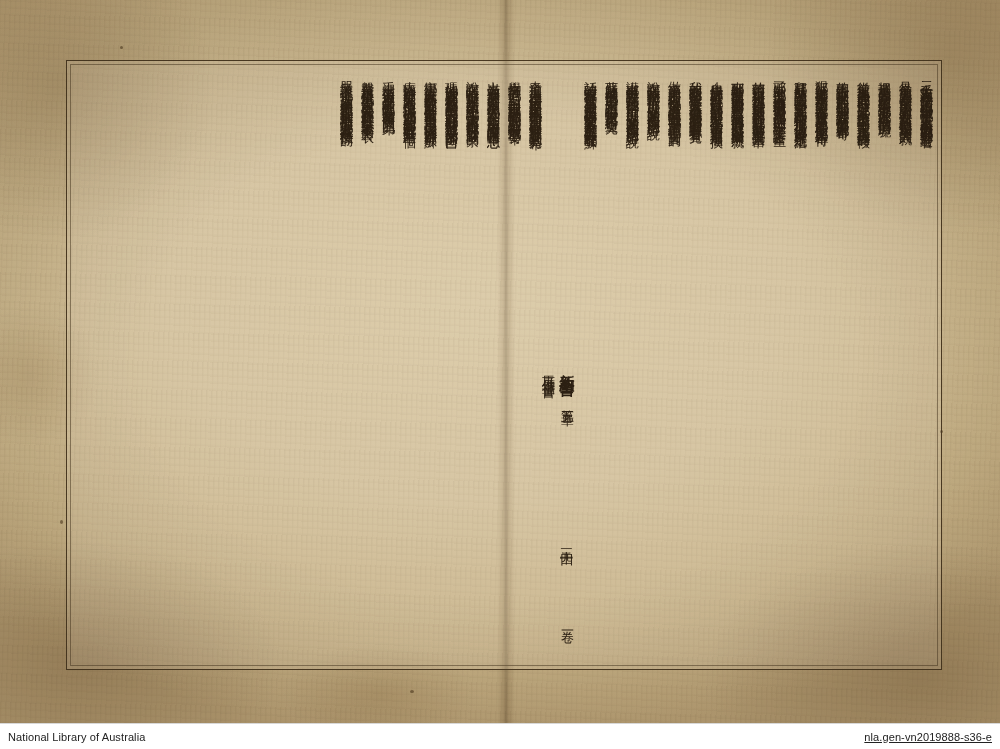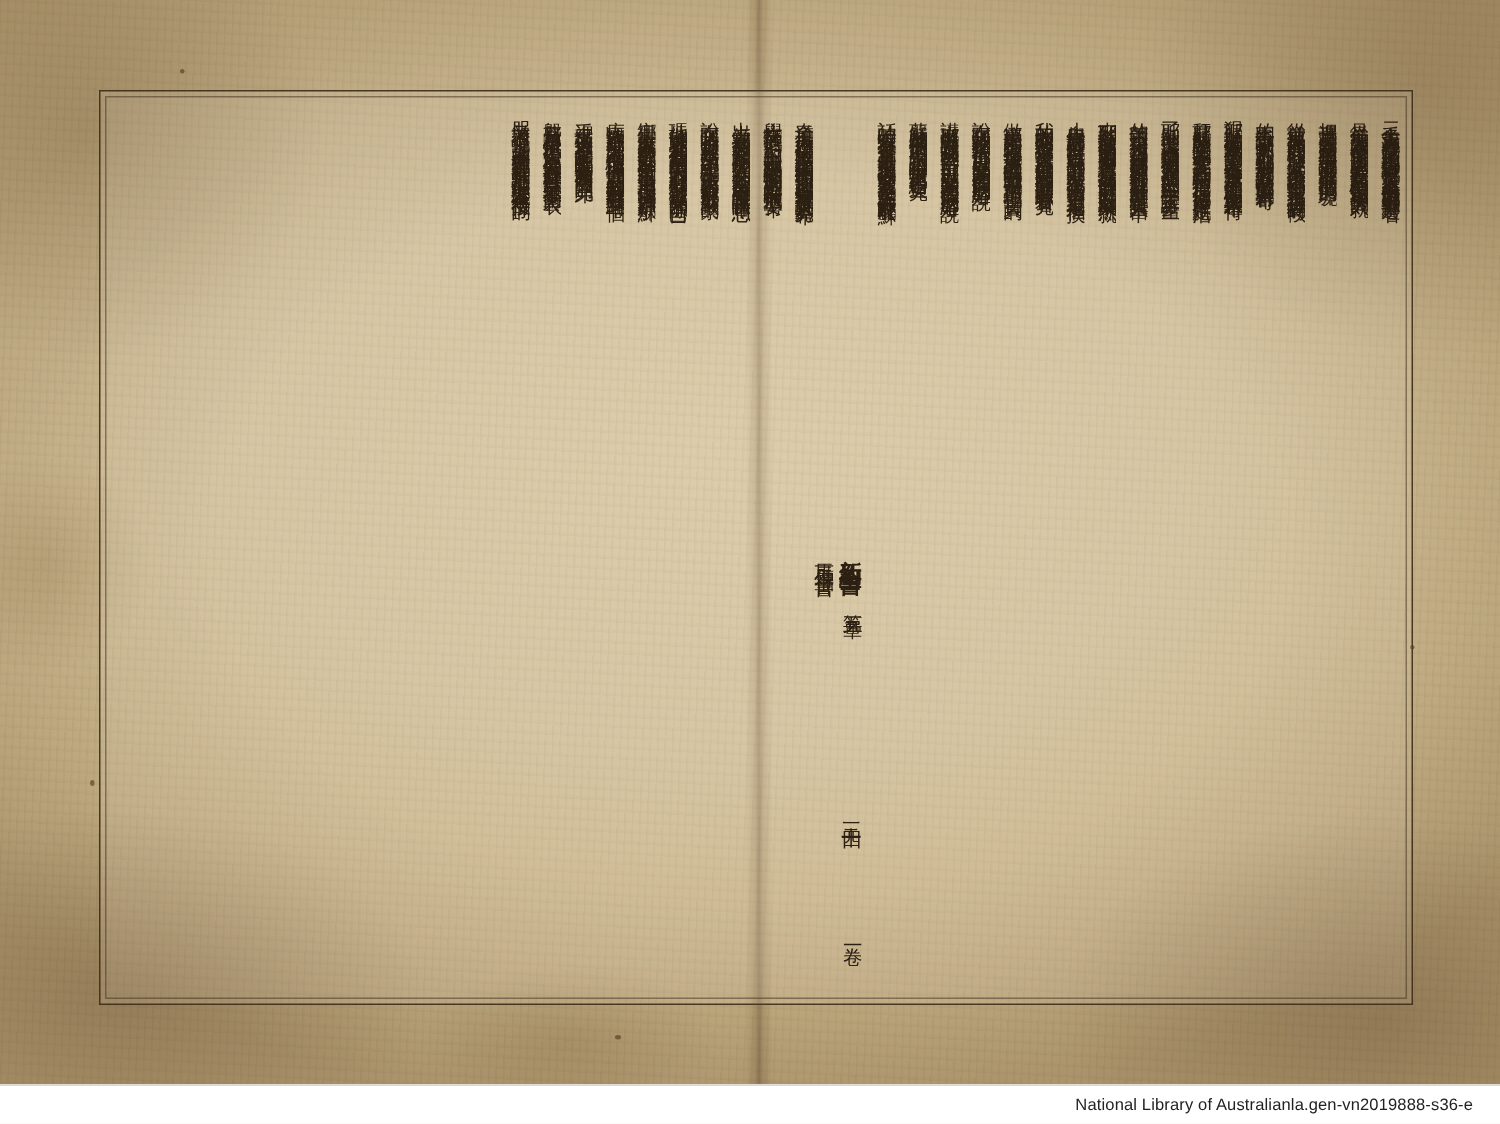--- a/index.html
+++ b/index.html
@@ -25,35 +25,36 @@
   .footer-bar {
     position: absolute;
     left: 0;
     bottom: 0;
     width: 1000px;
     height: 26px;
     background: #ffffff;
     border-top: 1px solid #d8d8d8;
     display: flex;
     align-items: center;
-    justify-content: flex-end;
+    justify-content: space-between;
     box-sizing: border-box;
-    padding: 0 18px;
+    padding: 0 8px;
   }
   .footer-bar .cred {
     font-size: 11px;
     color: #222;
     font-family: "Liberation Sans", sans-serif;
     letter-spacing: .1px;
   }
   .footer-bar .ident {
     font-size: 11px;
     color: #222;
     font-family: "Liberation Sans", sans-serif;
     letter-spacing: .1px;
+    text-decoration: underline;
   }
 
   
   .scan {
     position: absolute;
     left: 0;
     top: 0;
     width: 1000px;
     height: 723px;
     overflow: hidden;

